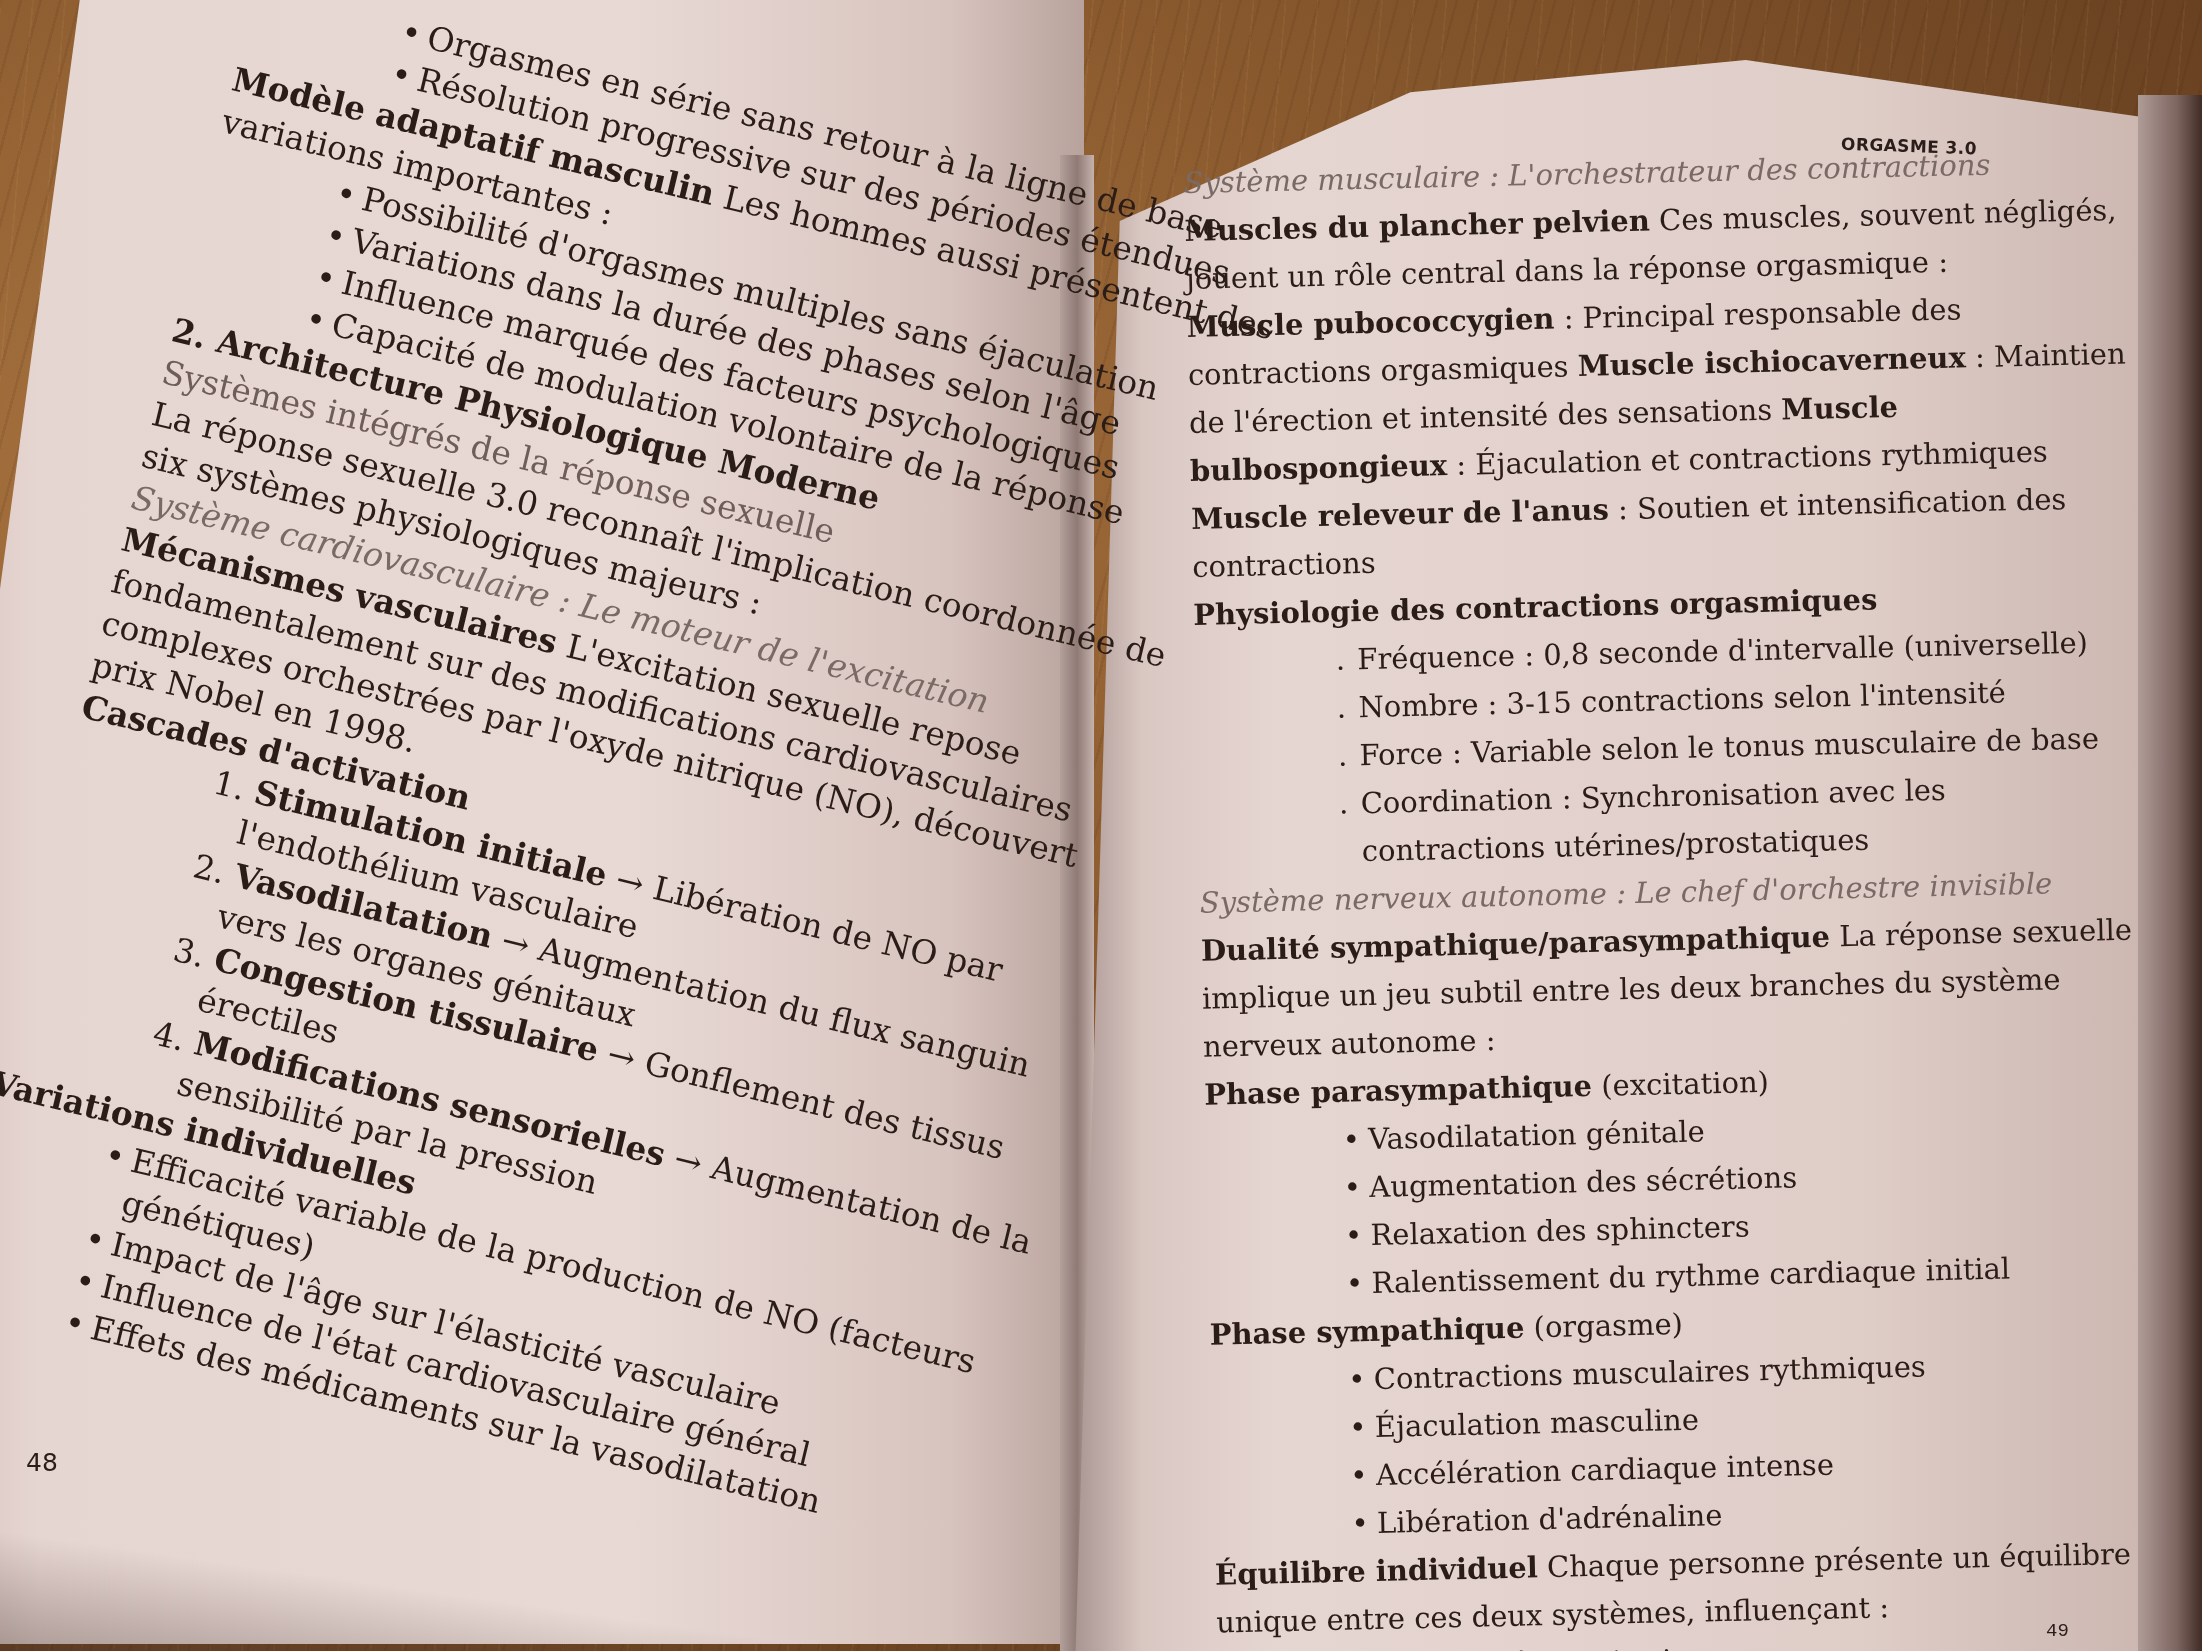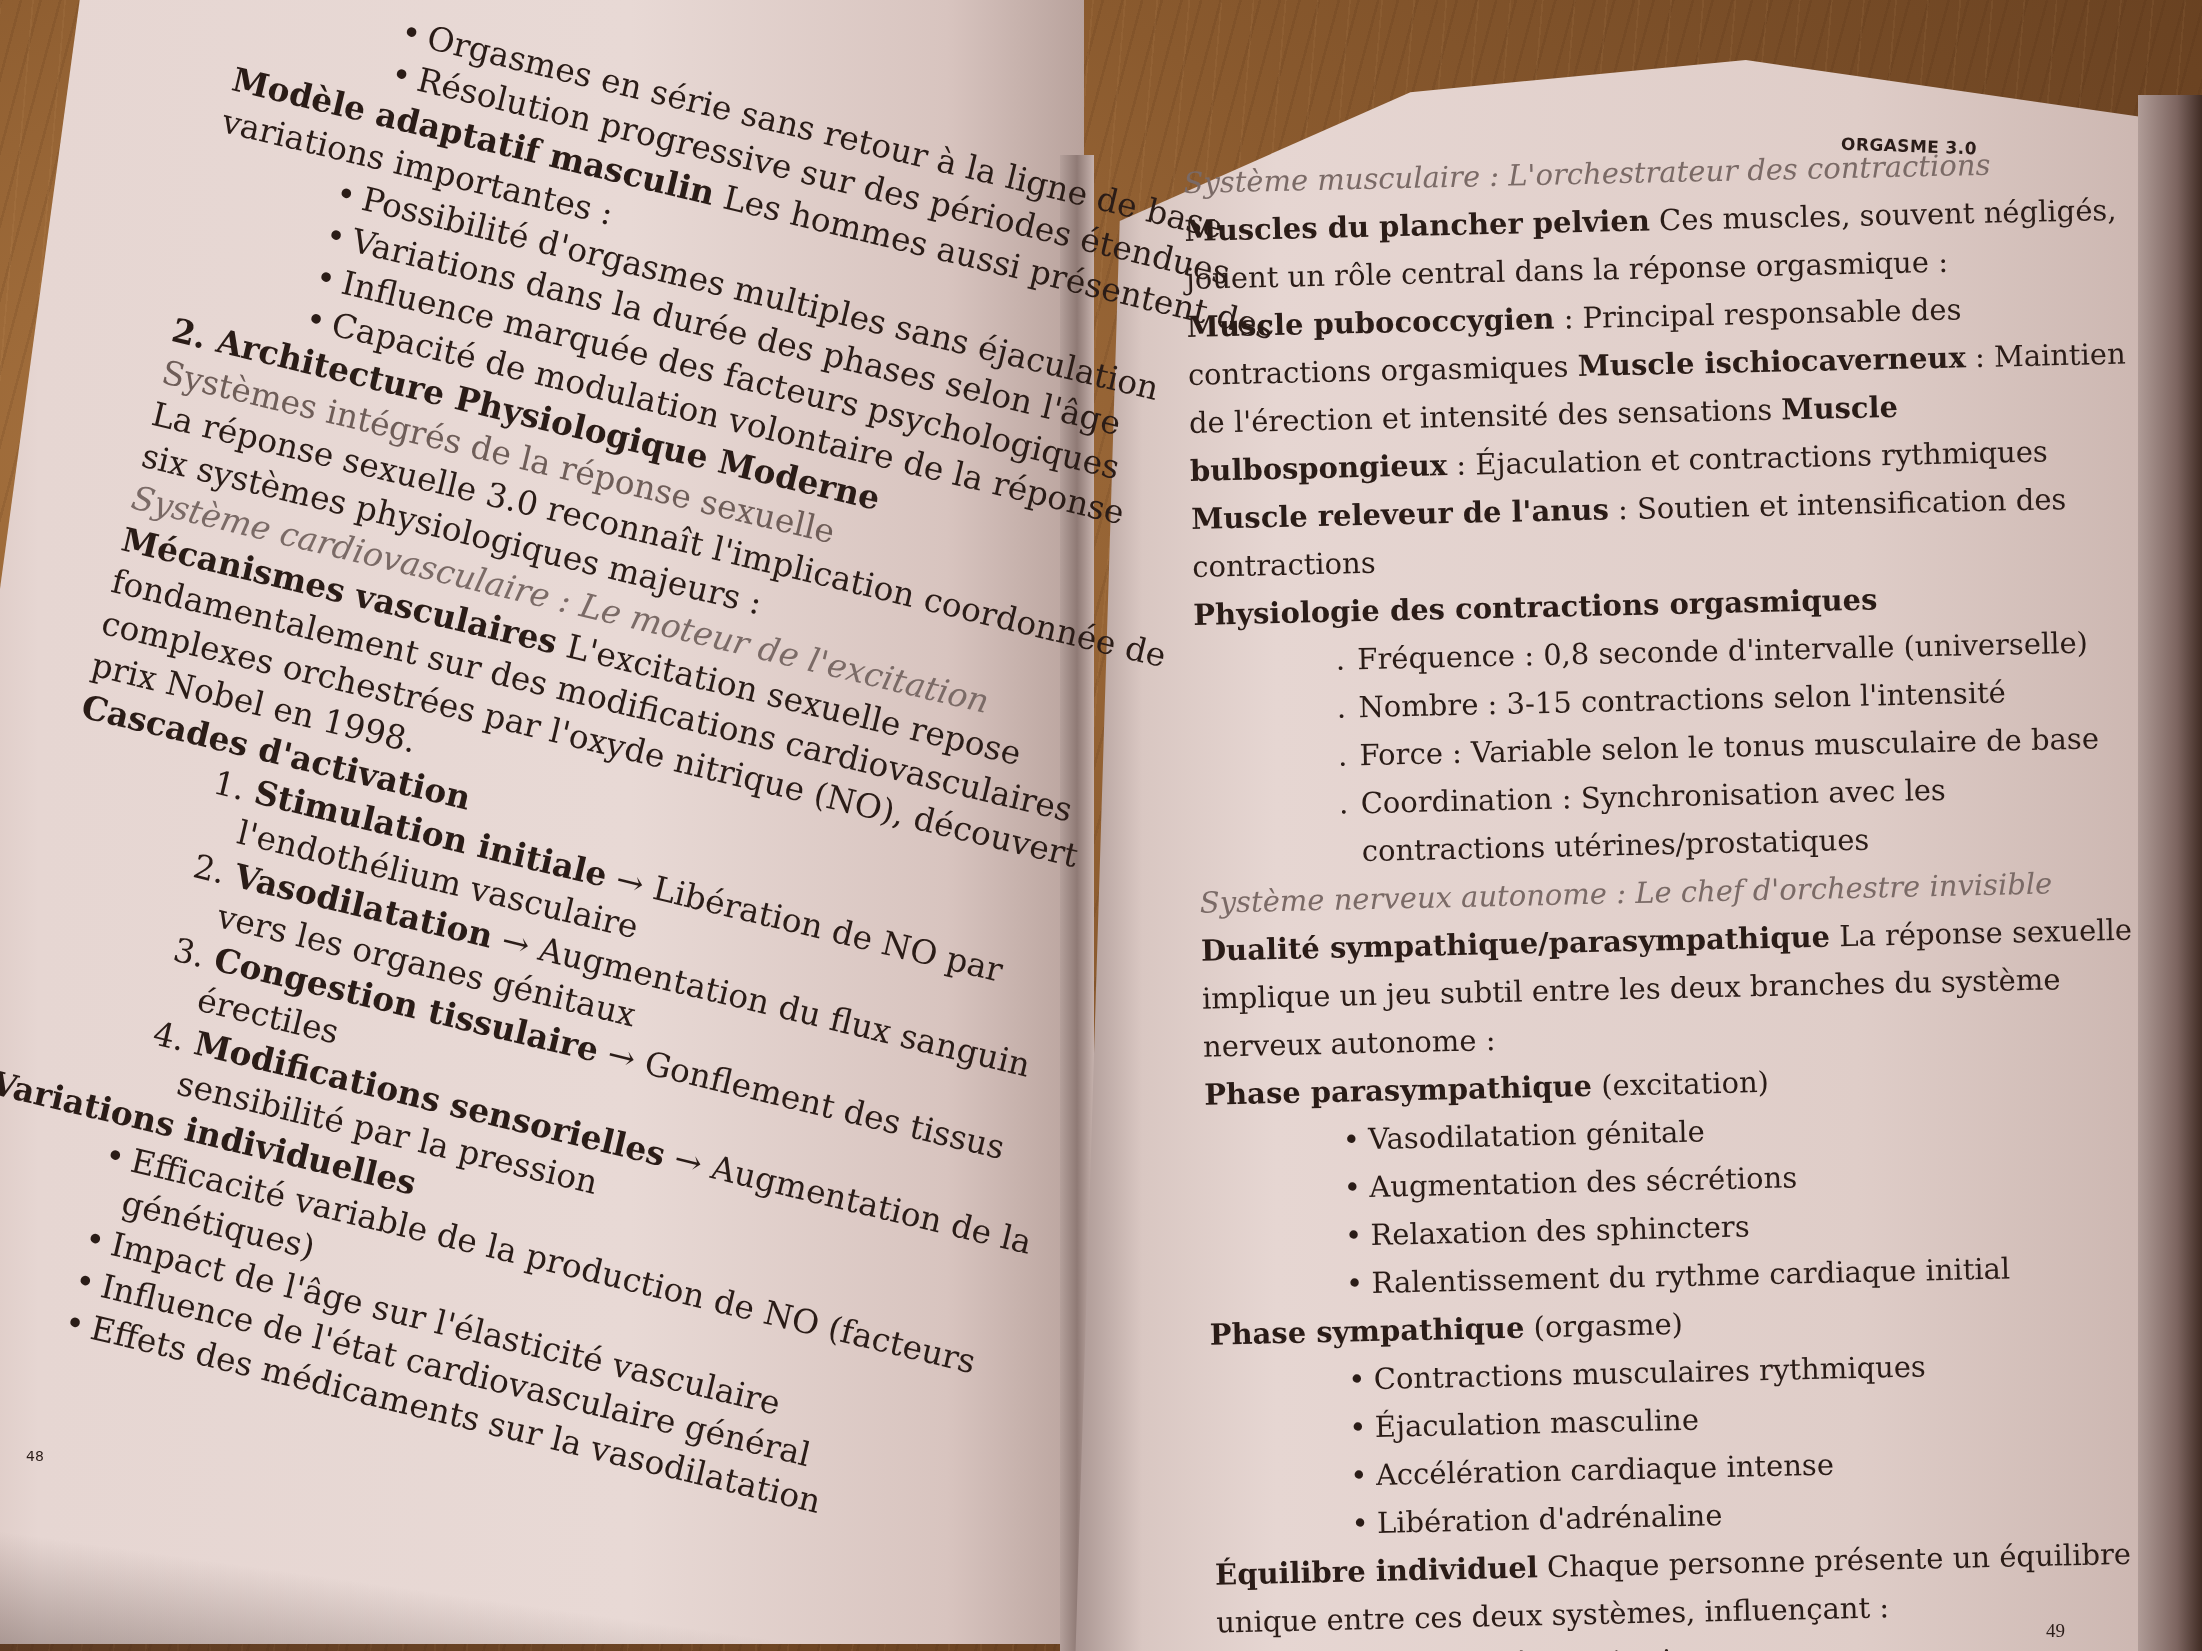--- a/index.html
+++ b/index.html
@@ -67,24 +67,24 @@
     transform: rotate(-1.3deg);
   }
   .right-text .ind { padding-left: 129px; }
   .right-text .ind-cont { padding-left: 163px; }
   .header-right {
     position: absolute; left: 1841px; top: 136px; font-family: "DejaVu Sans", sans-serif;
     font-size: 17px; font-weight: bold; color: #2b1d19; letter-spacing: 0.4px;
     transform: rotate(2deg);
   }
   .page-num-left {
-    position: absolute; left: 26px; top: 1448px; font-size: 14px; font-family: "DejaVu Sans", sans-serif; color: #2b1d19;
+    position: absolute; left: 26px; top: 1448px; font-size: 25px; font-family: "DejaVu Sans", sans-serif; color: #2b1d19;
   }
   .page-num-right {
-    position: absolute; left: 2046px; top: 1620px; font-size: 19px; font-family: Liberation Serif, serif; color: #2b1d19;
+    position: absolute; left: 2046px; top: 1620px; font-size: 19px; font-family: Liberation Mono, monospace; color: #2b1d19;
   }
 </style>
 </head>
 <body>
 
 <div class="wood-grain"></div>
 
 <div class="page-left"></div>
 <div class="page-left-bottom-shade"></div>
 <div class="spine"></div>

